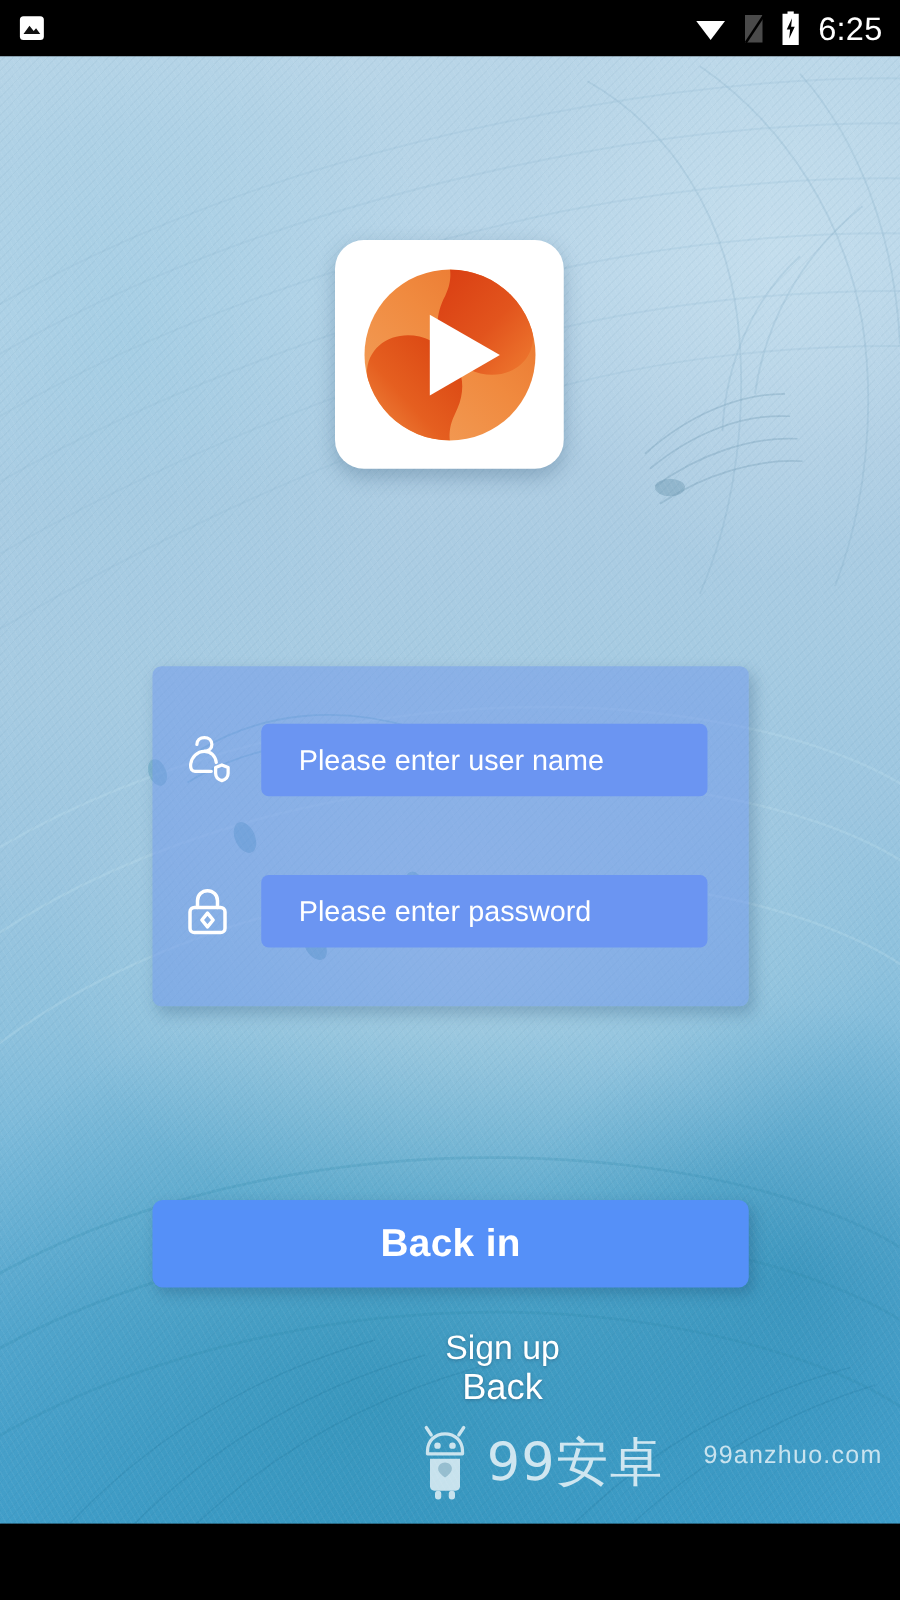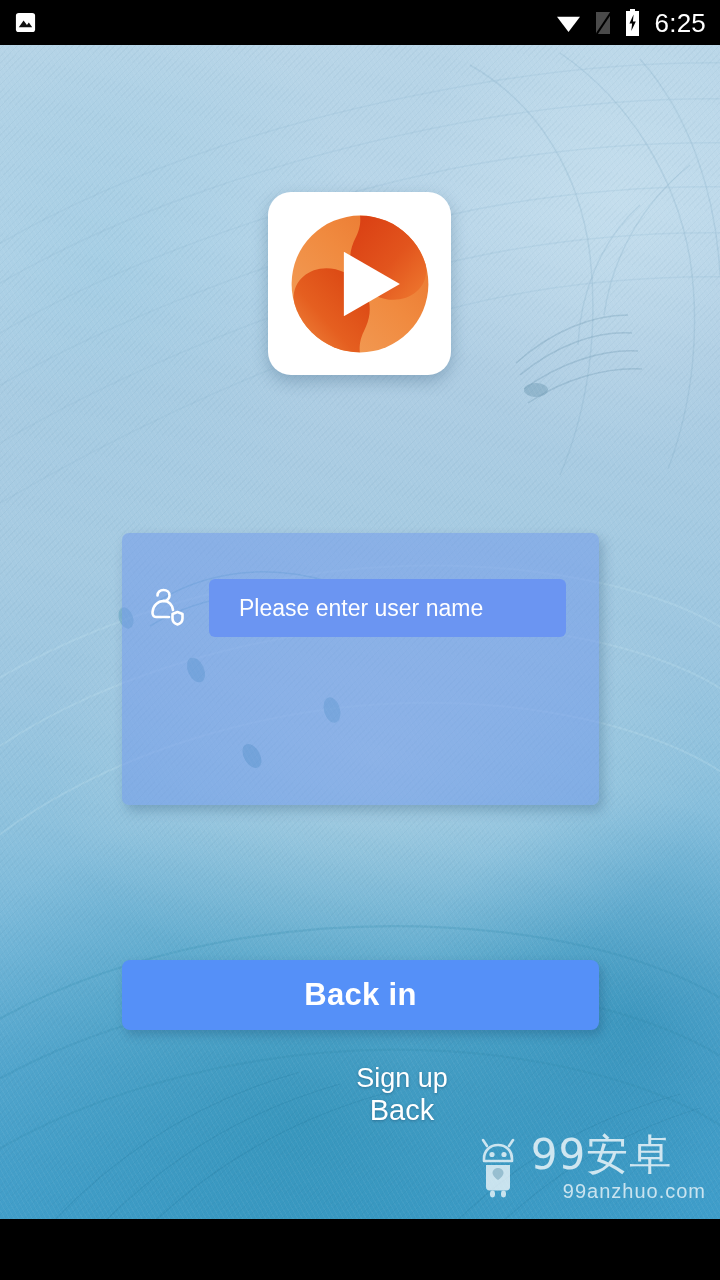--- a/index.html
+++ b/index.html
@@ -128,21 +128,21 @@
   #signup-link { top:1063px; font-size:27px; }
   #back-link   { top:1094px; font-size:29px; }
 
   
   #watermark {
     position:absolute; right:14px; bottom:18px;
     display:flex; align-items:center; gap:10px;
     opacity:.82; z-index:20; pointer-events:none;
   }
   #wm-robot { width:46px; height:62px; display:block; }
-  #wm-text { display:flex; flex-direction:column; line-height:1; }
+  #wm-text { display:flex; line-height:1; }
   #wm-title {
     color:rgba(255,255,255,.92); font-size:42px; letter-spacing:1px;
     font-family:"DejaVu Sans", sans-serif;
   }
   #wm-url {
     color:rgba(255,255,255,.88); font-size:20px; letter-spacing:1px;
     margin-top:5px; text-align:center;
     font-family:"Liberation Sans", sans-serif;
     margin-left:32px;
   }
@@ -272,20 +272,30 @@
         <svg width="44" height="44" viewBox="0 0 44 44" fill="none" stroke="#ffffff" stroke-width="2.6" stroke-linecap="round" stroke-linejoin="round">
           <path d="M13.5 9.5 C13.5 6.2 16 4 19.5 4 C23 4 25.5 6.2 25.5 9.5 C25.5 12.8 23 15 19.5 15"></path>
           <path d="M19.5 15 C25 15 28.5 19 29 24"></path>
           <path d="M19.5 15 C14 15 9 19.5 8.5 26 C8.3 29 9.5 31 12 31 L25 31"></path>
           <path d="M33.5 26 L38.5 28 L38.5 32.5 C38.5 35.5 36.3 37.6 33.5 38.5 C30.7 37.6 28.5 35.5 28.5 32.5 L28.5 28 Z"></path>
         </svg>
       </span>
       <input class="field-input" type="text" value="" placeholder="Please enter user name" style="">
     </div>
 
+    <div class="field-row" id="row-pass">
+      <span class="field-icon">
+        <svg width="44" height="44" viewBox="0 0 44 44" fill="none" stroke="#ffffff" stroke-width="2.8" stroke-linecap="round" stroke-linejoin="round">
+          <rect x="8" y="19" width="28" height="20" rx="3.5"></rect>
+          <path d="M14 19 L14 13.5 C14 9 17.6 5.5 22 5.5 C26.4 5.5 30 9 30 13.5 L30 19"></path>
+          <path d="M22 23.5 L26.5 29 L22 34.5 L17.5 29 Z"></path>
+        </svg>
+      </span>
+      <input class="field-input" type="password" value="" placeholder="Please enter password" style="">
+    </div>
 
   </div>
 
   <button id="signin-button">Back in</button>
 
   <div id="signup-link">Sign up</div>
 
   <div id="back-link">Back</div>
 
   <div id="watermark">

